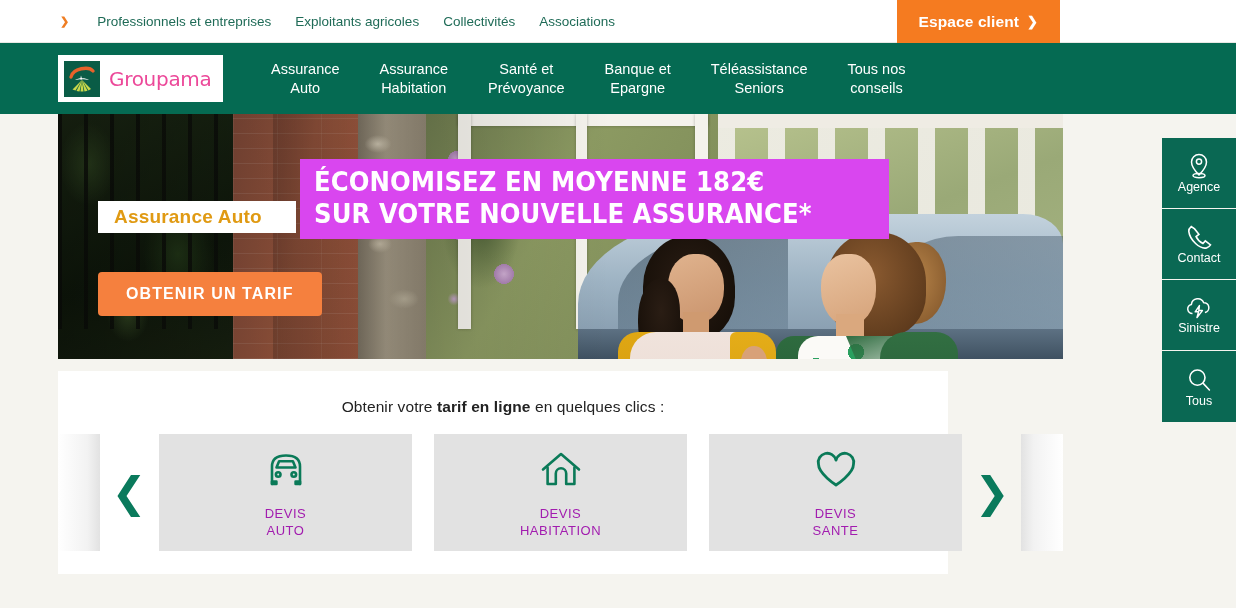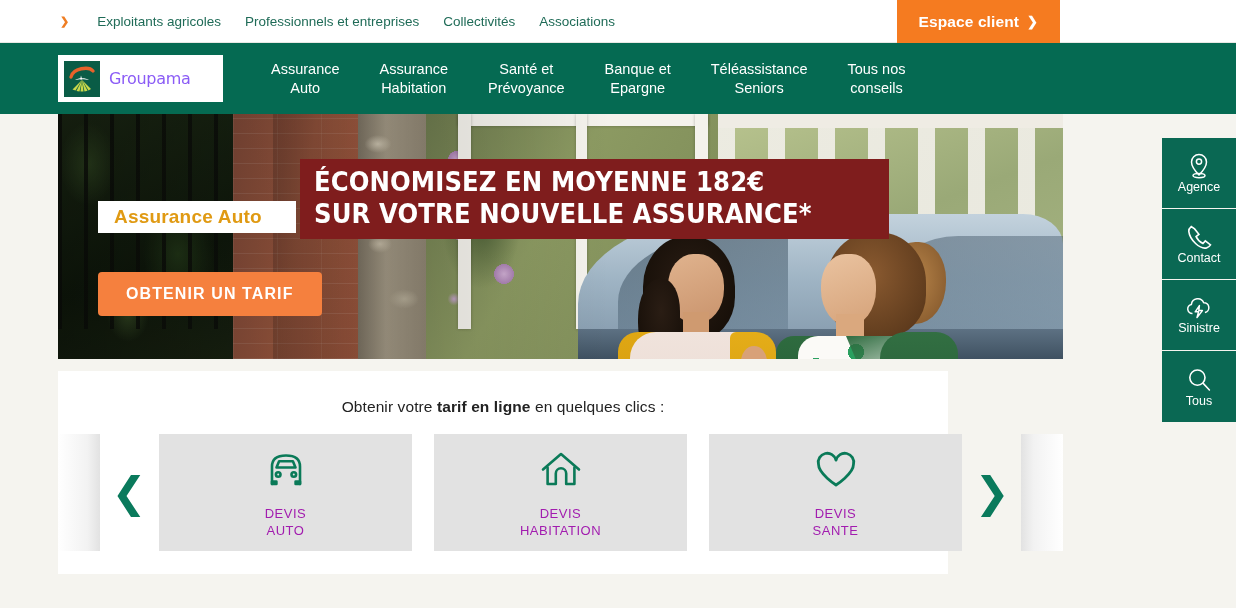--- a/index.html
+++ b/index.html
@@ -94,22 +94,22 @@
   }
   .logo-mark {
     width: 36px;
     height: 36px;
     background: #0a5c46;
     flex: none;
     position: relative;
     overflow: hidden;
   }
   .logo-word {
-    font-size: 16px;
-    color: #8b5cf6;
+    font-size: 20px;
+    color: #ec4899;
     font-weight: normal;
     letter-spacing: -0.3px;
     margin-left: 9px;
     font-family: "DejaVu Sans", sans-serif;
   }
   .mainnav-items {
     display: flex;
     align-items: center;
     margin-left: 28px;
   }
@@ -338,21 +338,21 @@
   .kicker {
     display: inline-block;
     background: #ffffff;
     color: #e09a13;
     font-size: 19px;
     font-weight: bold;
     letter-spacing: .2px;
     padding: 5px 34px 5px 16px;
   }
   .headline {
-    background: #7f1d1d;
+    background: #d946ef;
     padding: 7px 34px 9px 14px;
     display: inline-block;
     margin-top: 0px;
   }
   .headline-line {
     color: #ffffff;
     font-size: 26.5px;
     font-weight: bold;
     line-height: 32px;
     letter-spacing: .1px;
@@ -476,24 +476,24 @@
 </style>
 </head>
 <body>
 
 <div class="topbar">
   <nav class="topbar-nav">
     <div class="topnav-item active">
       <span class="chev">❯</span>
     </div>
     <div class="topnav-item">
+      <span>Professionnels et entreprises</span>
+    </div>
+    <div class="topnav-item">
       <span>Exploitants agricoles</span>
-    </div>
-    <div class="topnav-item">
-      <span>Professionnels et entreprises</span>
     </div>
     <div class="topnav-item">
       <span>Collectivités</span>
     </div>
     <div class="topnav-item">
       <span>Associations</span>
     </div>
   </nav>
   <div class="espace-client">
     <span>Espace client</span>

